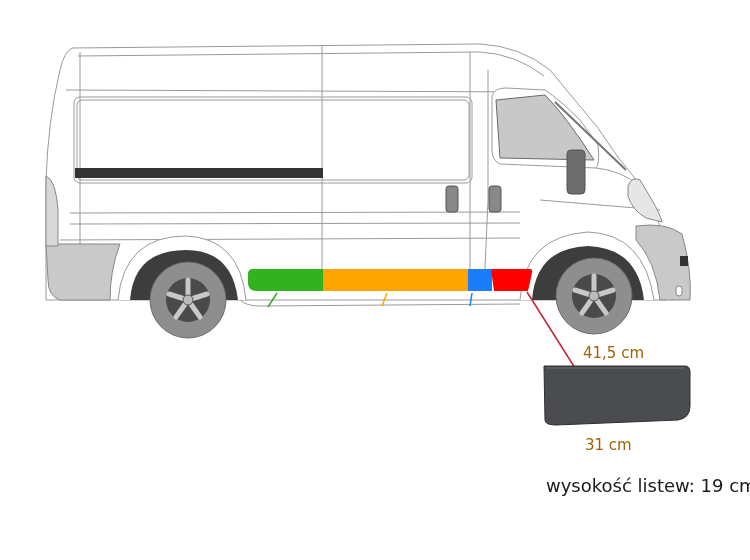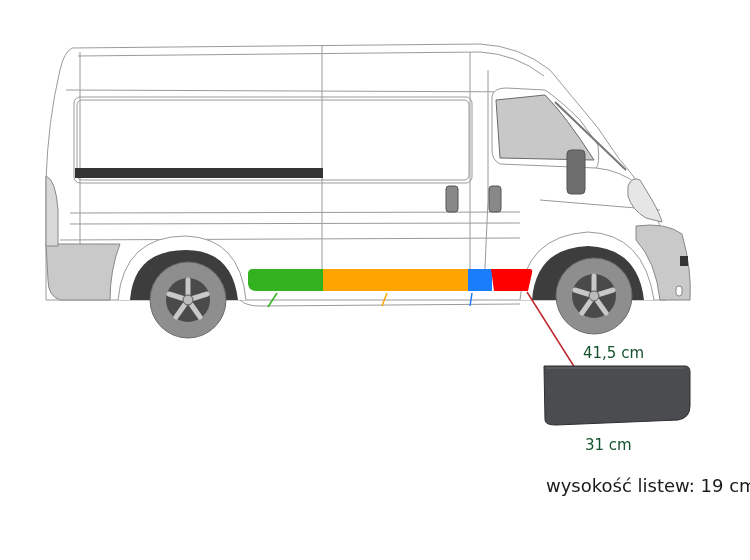--- a/index.html
+++ b/index.html
@@ -1,19 +1,19 @@
 <!DOCTYPE html>
 <html><head>
 <meta charset="utf-8">
 <style>
   html, body { margin:0; padding:0; background:#ffffff; }
   body { width:750px; height:560px; position:relative; overflow:hidden; font-family:"DejaVu Sans", sans-serif; }
   #stage { position:absolute; left:0; top:0; width:750px; height:560px; }
   .lbl { position:absolute; white-space:nowrap; }
-  .lbl-red { color:#14532d; font-size:15px; }
+  .lbl-red { color:#a16207; font-size:15px; }
   .lbl-black { color:#1a1a1a; font-size:18px; }
 </style>
 </head>
 <body>
 
 <div id="stage">
   <svg width="750" height="560" viewBox="0 0 750 560" xmlns="http://www.w3.org/2000/svg">
 
     <g fill="none" stroke="#9a9a9a" stroke-width="1">
 

